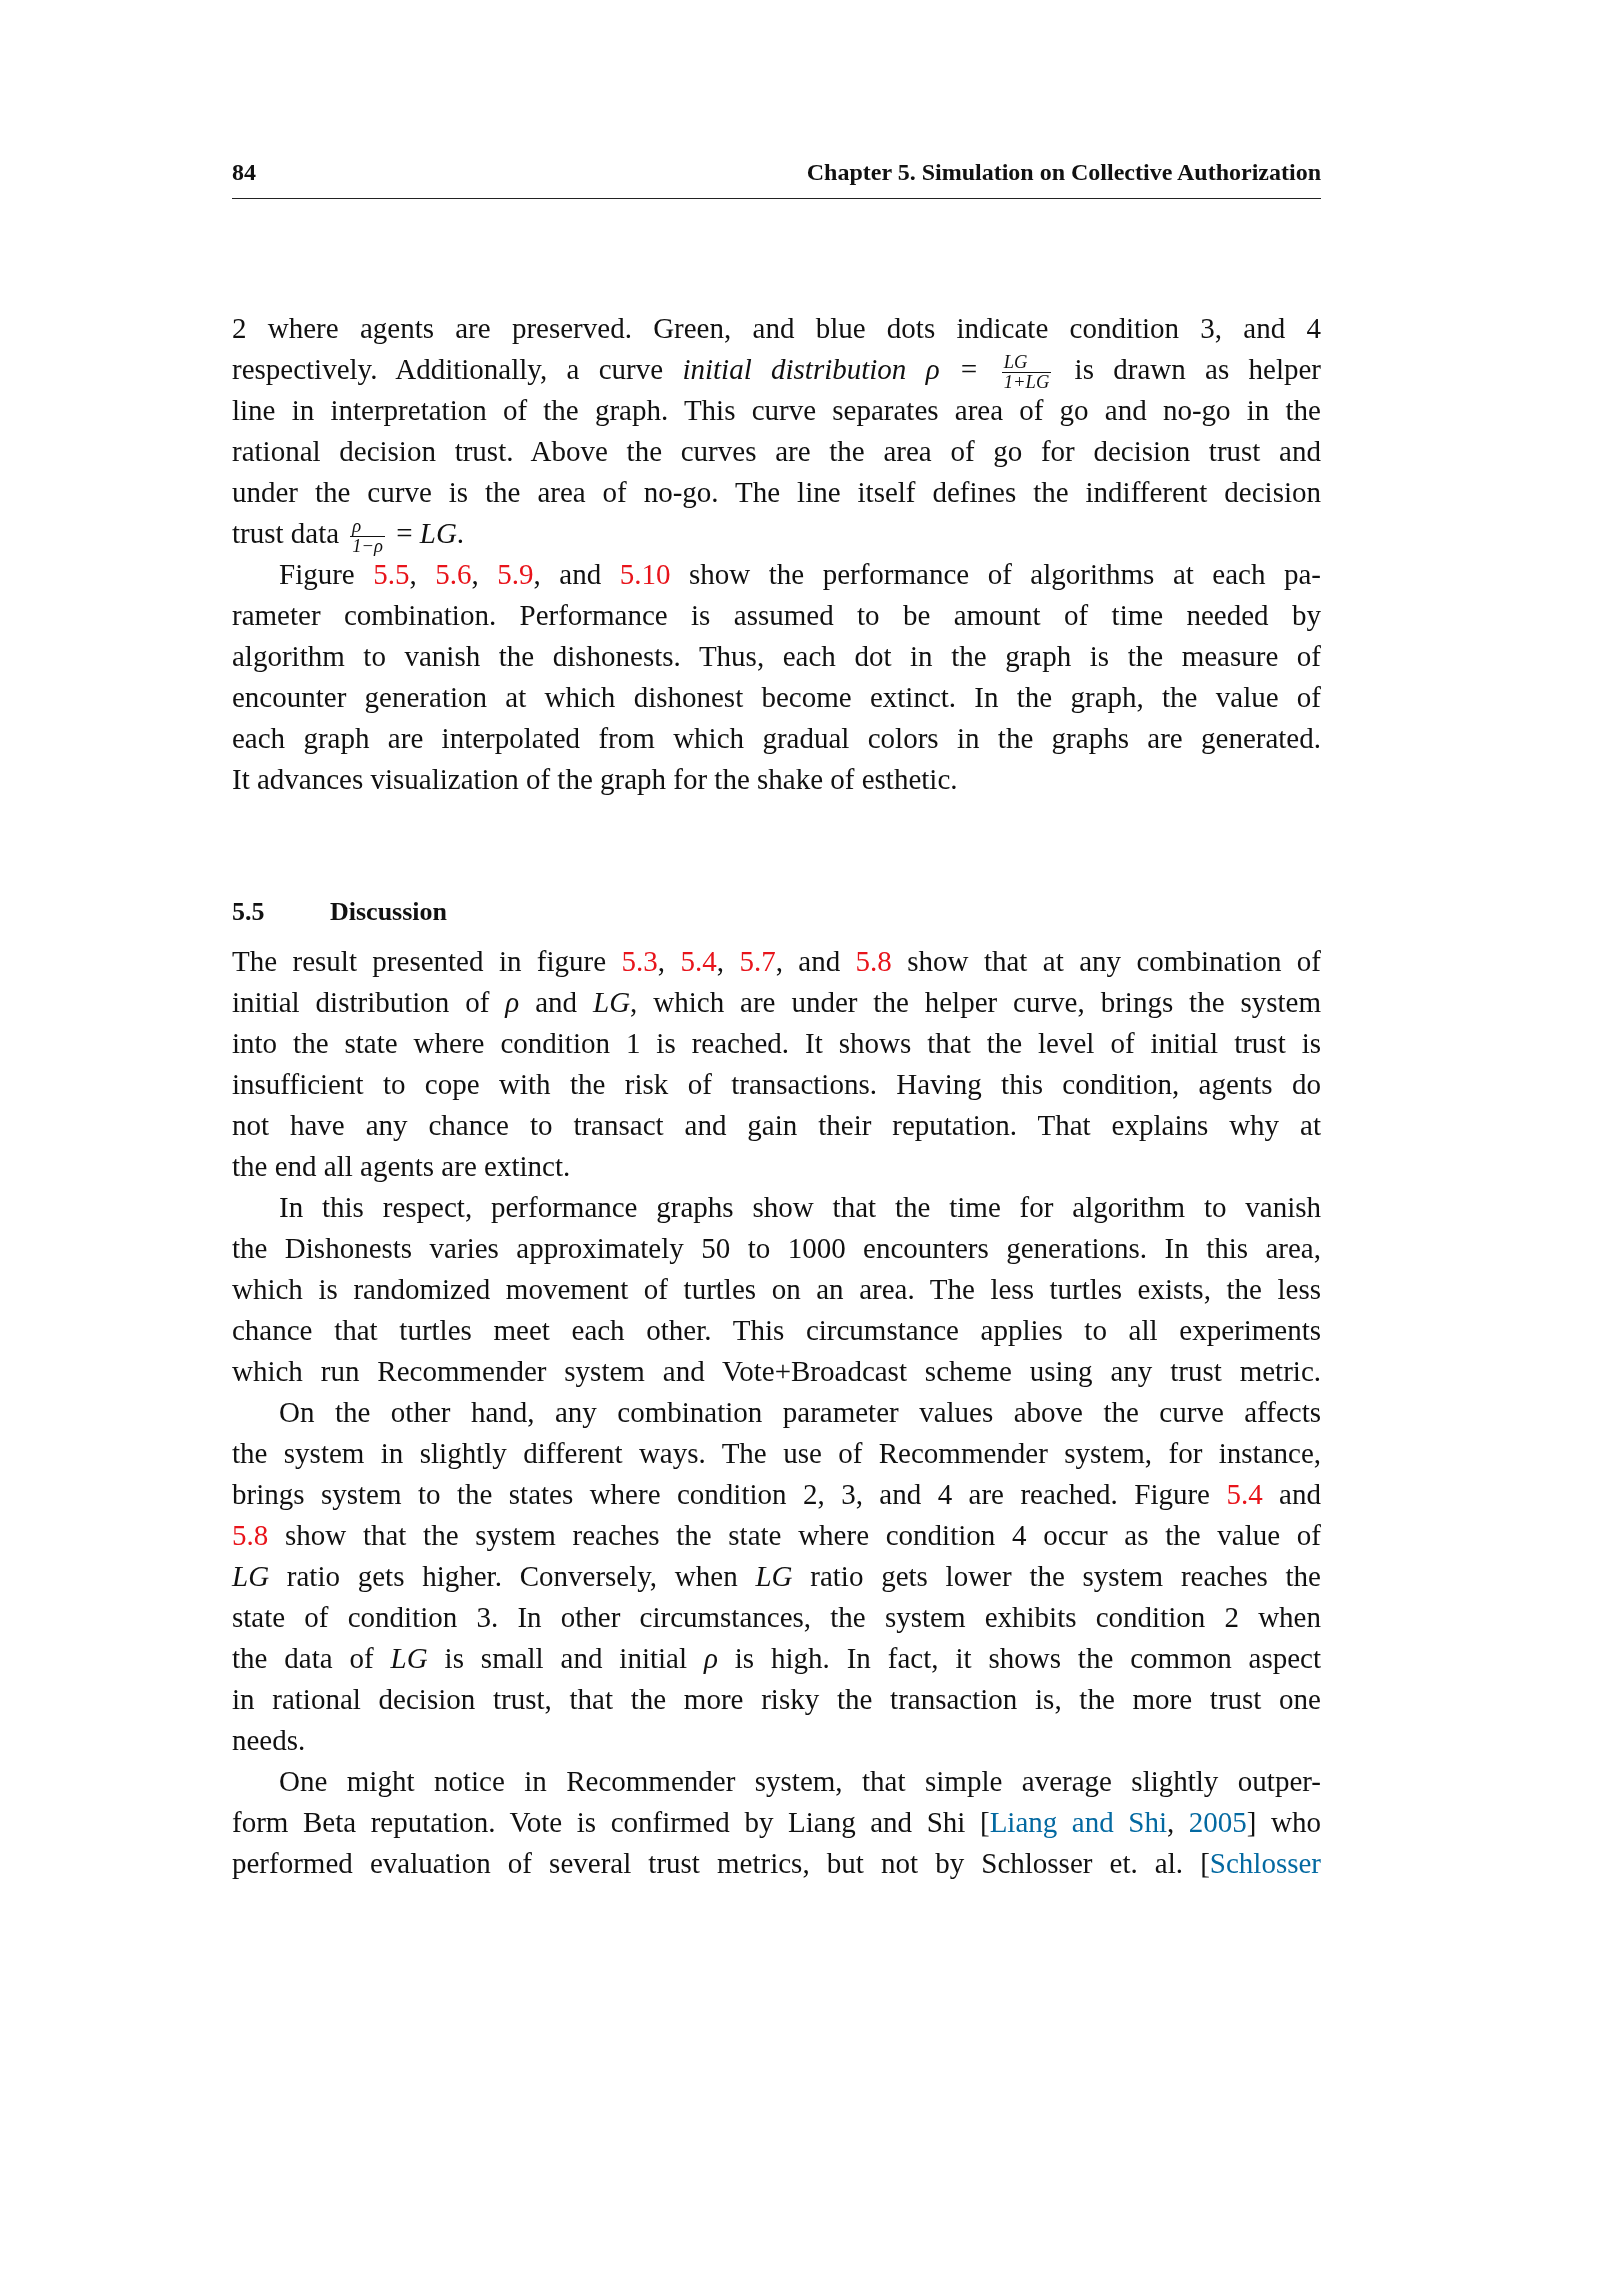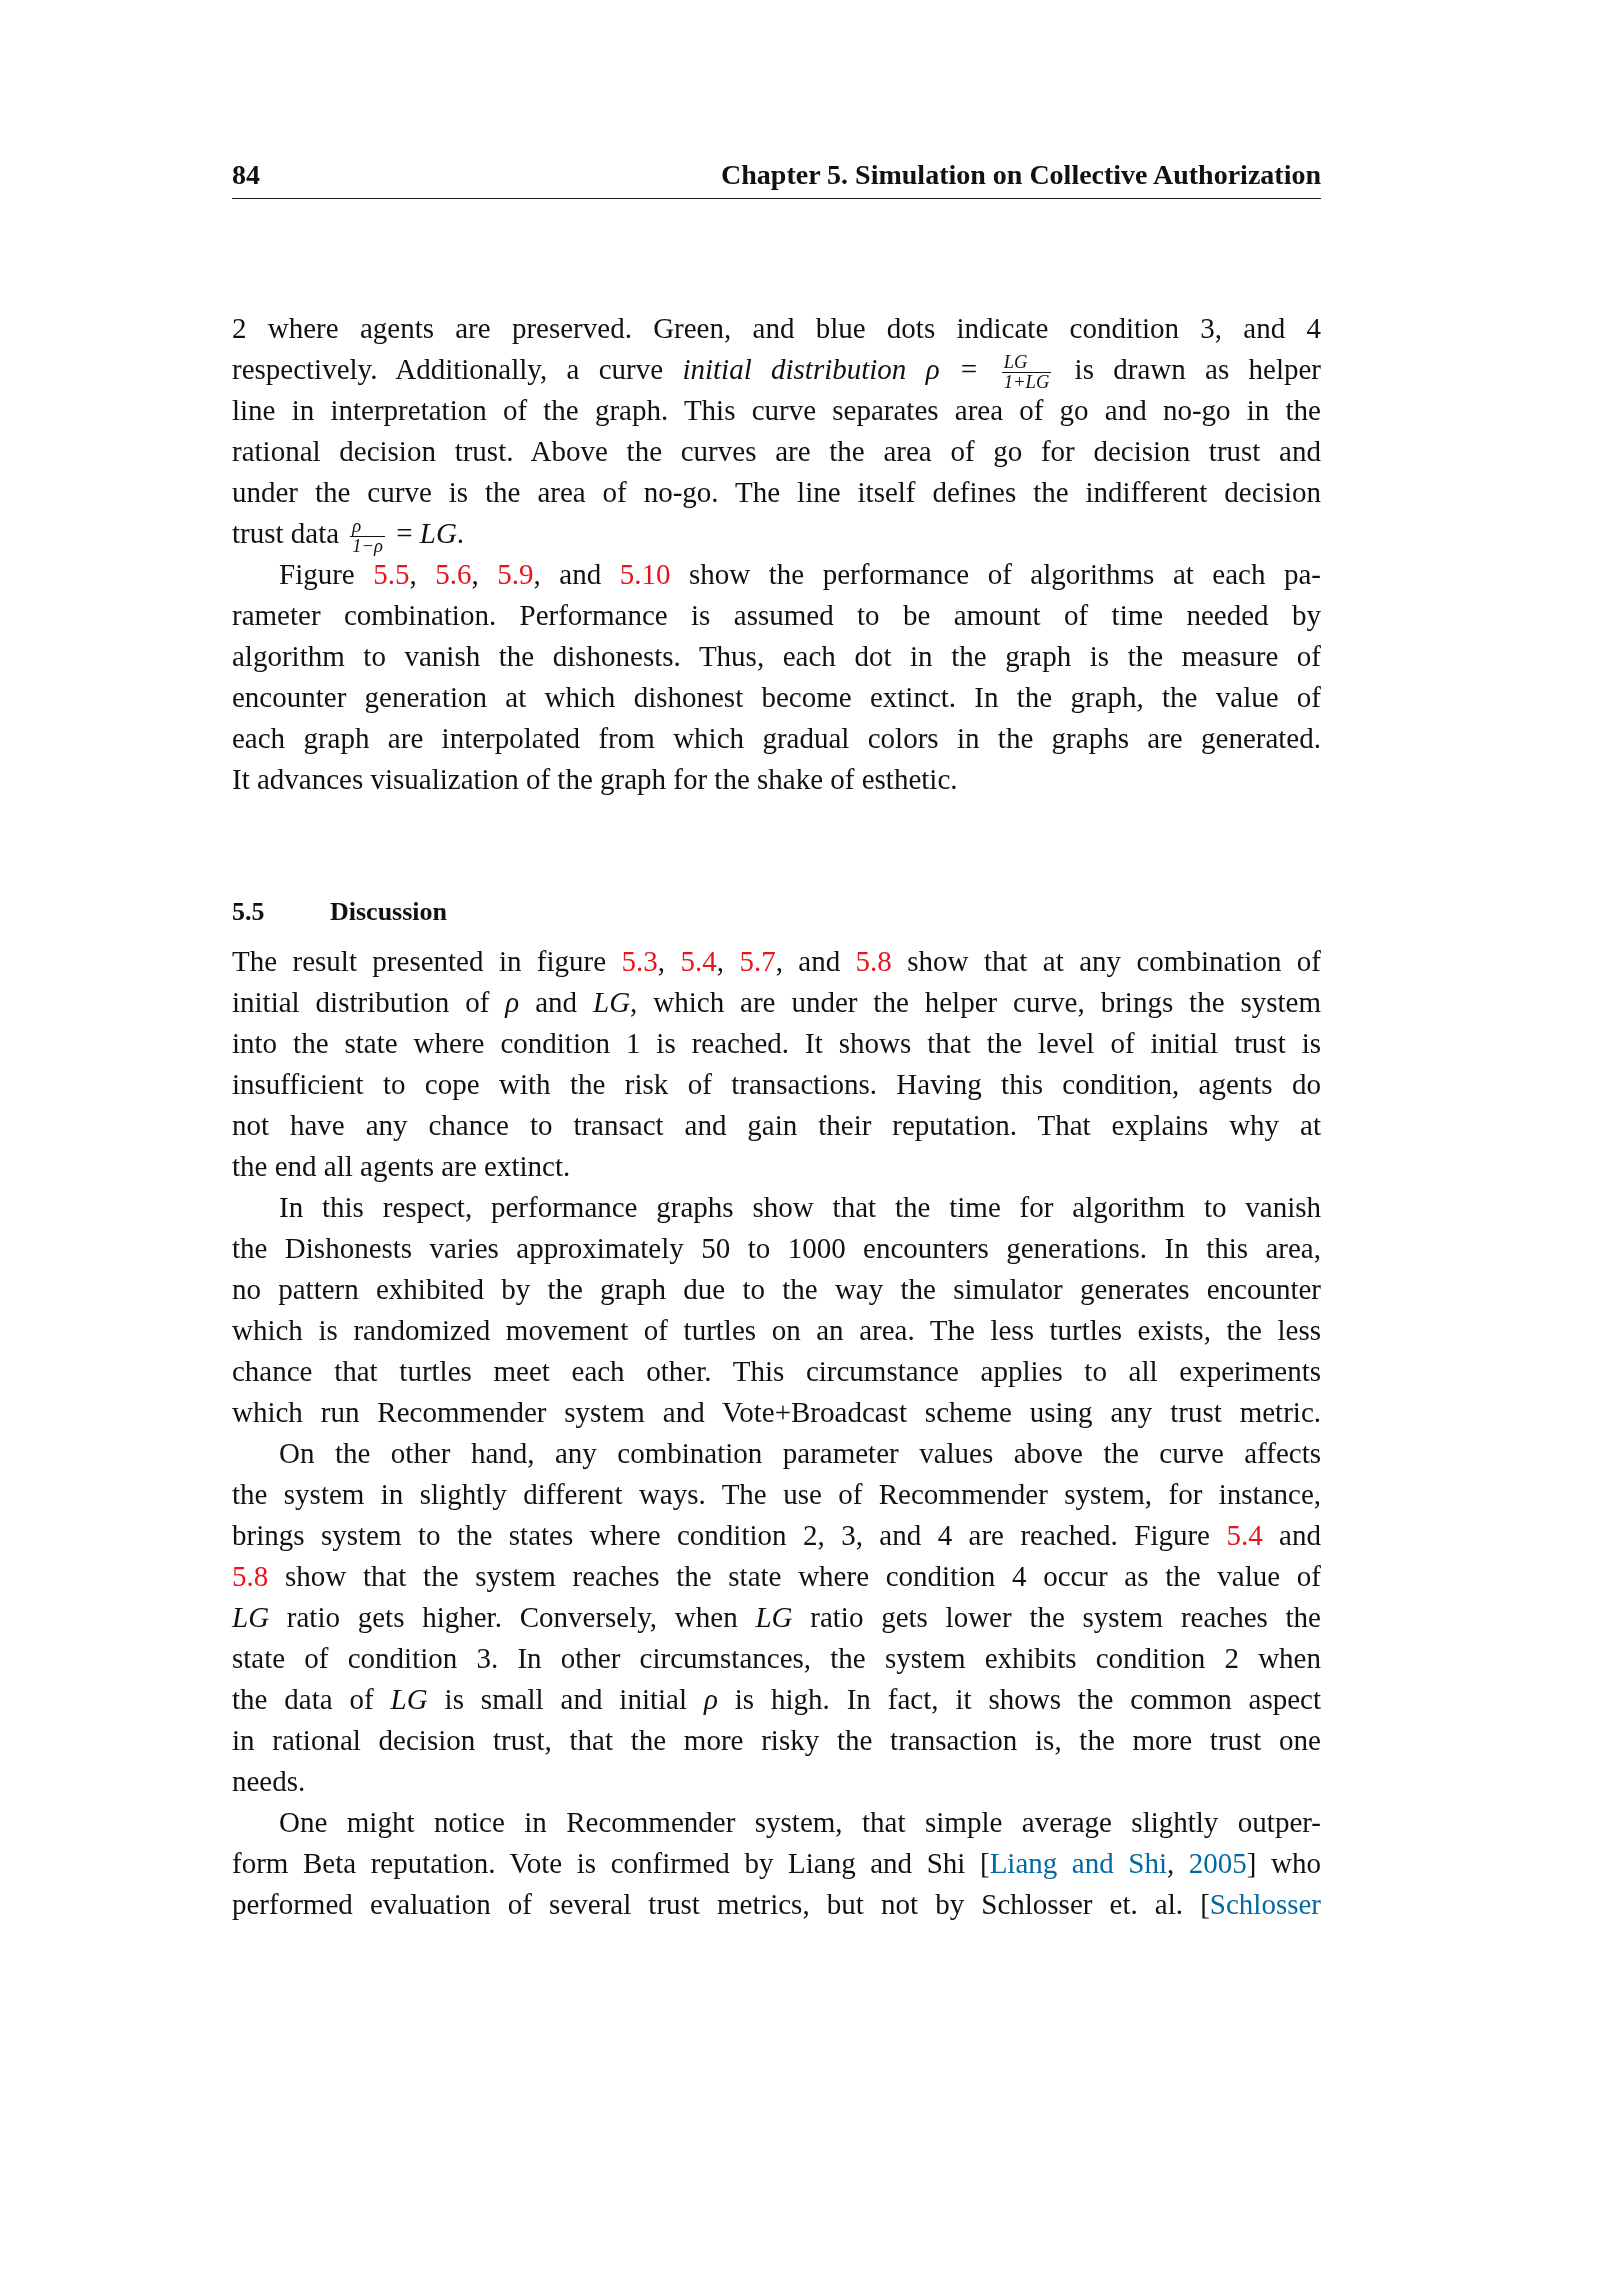--- a/index.html
+++ b/index.html
@@ -1,20 +1,20 @@
 <!DOCTYPE html>
 <html><head>
 <meta charset="utf-8">
 <style>
   html, body { margin: 0; padding: 0; background: #ffffff; }
   body { width: 1621px; height: 2293px; position: relative; overflow: hidden;
          font-family: "DejaVu Serif", "Liberation Serif", serif; color: #111; }
   .page { position: absolute; left: 0; top: 0; width: 1621px; height: 2293px; }
   .header { position: absolute; left: 232px; width: 1089px; top: 157px; height: 39px;
-            font-family: "Liberation Serif", "DejaVu Serif", serif; font-weight: bold; font-size: 28px; }
+            font-family: "Liberation Serif", "DejaVu Serif", serif; font-weight: bold; font-size: 24px; }
   .header .pnum { position: absolute; left: 0; top: 2px; }
   .header .chap { position: absolute; right: 0; top: 2px; font-family: Liberation Serif, serif; }
   .rule { position: absolute; left: 232px; width: 1089px; top: 198px; height: 0; border-top: 1.6px solid #222; }
   .body { position: absolute; left: 232px; width: 1089px; top: 308px;
           font-family: "Liberation Serif", "DejaVu Serif", serif; font-size: 29px; }
   .line { height: 41px; line-height: 41px; text-align: justify; text-align-last: justify; white-space: nowrap; overflow: visible; }
   .line.last { text-align-last: left; }
   .line.indent { text-indent: 47px; }
   .ref-red { color: #e8141b; }
   .ref-green { color: #0369a1; }
@@ -74,21 +74,20 @@
     <div class="line">
       <span>initial distribution of </span><span class="math-i">ρ</span><span> and </span><span class="math-i">LG</span><span>, which are under the helper curve, brings the system</span>
     </div>
     <div class="line">into the state where condition 1 is reached. It shows that the level of initial trust is</div>
     <div class="line">insufficient to cope with the risk of transactions.  Having this condition, agents do</div>
     <div class="line">not have any chance to transact and gain their reputation.  That explains why at</div>
     <div class="line last">the end all agents are extinct.</div>
 
     <div class="line indent">In this respect, performance graphs show that the time for algorithm to vanish</div>
     <div class="line">the Dishonests varies approximately 50 to 1000 encounters generations. In this area,</div>
-    <div class="line">no pattern exhibited by the graph due to the way the simulator generates encounter</div>
     <div class="line">which is randomized movement of turtles on an area. The less turtles exists, the less</div>
     <div class="line">chance that turtles meet each other.  This circumstance applies to all experiments</div>
     <div class="line">which run Recommender system and Vote+Broadcast scheme using any trust metric.</div>
 
     <div class="line indent">On the other hand, any combination parameter values above the curve affects</div>
     <div class="line">the system in slightly different ways. The use of Recommender system, for instance,</div>
     <div class="line">
       <span>brings system to the states where condition 2, 3, and 4 are reached. Figure </span><span class="ref-red">5.4</span><span> and</span>
     </div>
     <div class="line">

